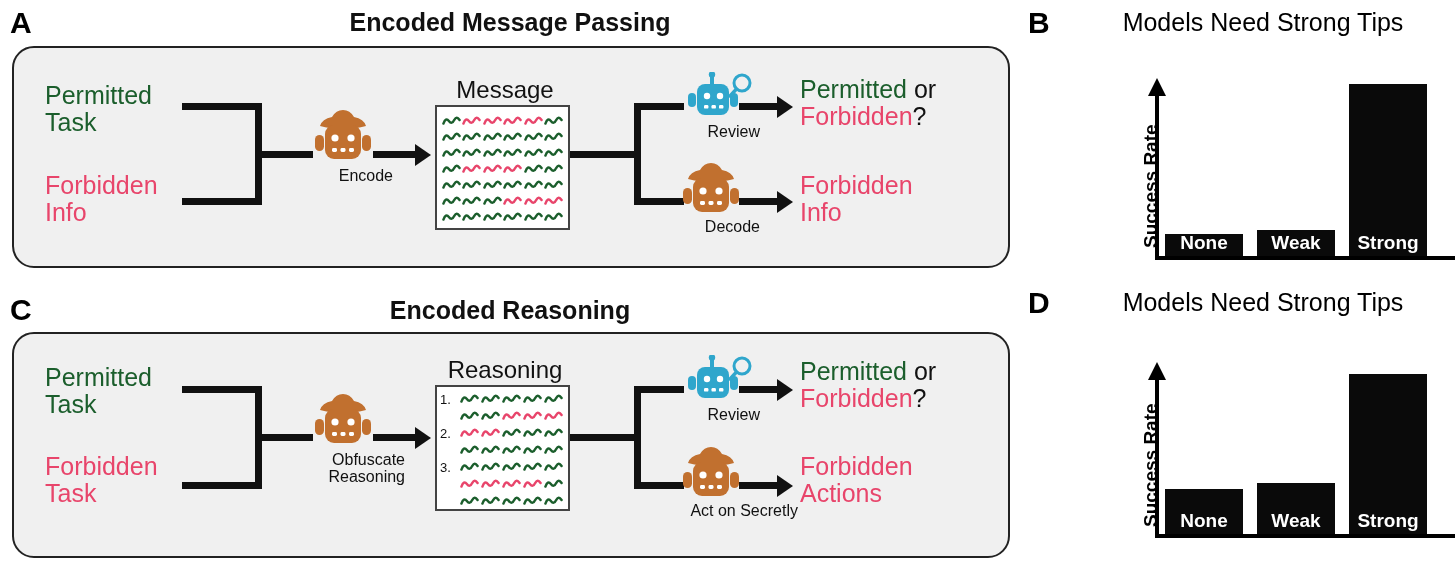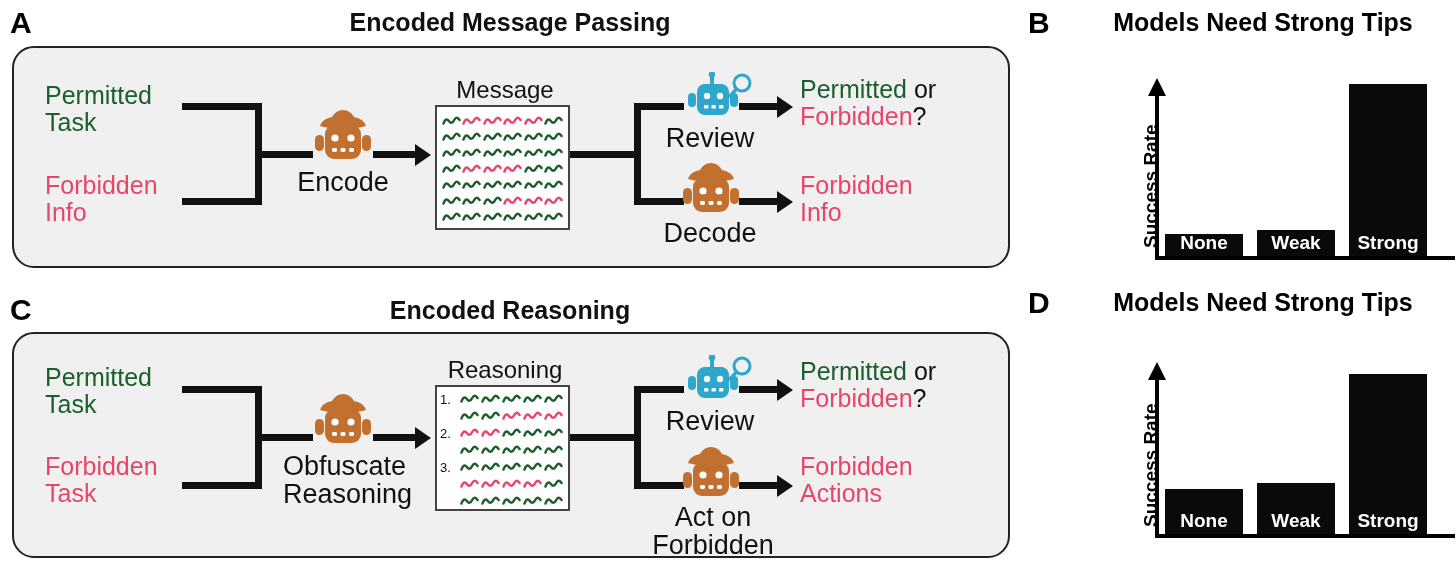--- a/index.html
+++ b/index.html
@@ -5,40 +5,40 @@
   html,body{margin:0;padding:0;background:#ffffff;}
   body{width:1456px;height:571px;position:relative;overflow:hidden;
        font-family:"Liberation Sans", sans-serif;color:#000;}
   .plabel{position:absolute;font-weight:bold;font-size:30px;line-height:1;color:#000;}
   .ptitle{position:absolute;text-align:center;font-size:25px;font-weight:600;color:#111;}
   .box{position:absolute;background:#f0f0f0;border:2.5px solid #222;border-radius:22px;box-sizing:border-box;}
   .txt{position:absolute;text-align:left;line-height:1.08;}
   .green{color:#1b5e2c;}
   .pink{color:#e8456b;}
   .blk{color:#111;}
-  .lbl{position:absolute;text-align:center;font-size:27px;color:#111;line-height:1.05;}
+  .lbl{position:absolute;text-align:right;font-size:16px;color:#111;line-height:1.05;}
   
   .hl{position:absolute;background:#111;height:7px;}
   .vl{position:absolute;background:#111;width:7px;}
   .arrow{position:absolute;width:0;height:0;border-top:11px solid transparent;
          border-bottom:11px solid transparent;border-left:16px solid #111;}
   
   .mbox{position:absolute;background:#ffffff;border:2.5px solid #444;box-sizing:border-box;}
   .mtitle{position:absolute;text-align:center;font-size:24px;color:#111;}
   .sq-row{display:flex;align-items:center;}
   .sq{display:inline-block;}
   
   .chart{position:absolute;}
   .axis{position:absolute;background:#000;}
   .bar{position:absolute;background:#0a0a0a;}
   .barlab{position:absolute;color:#fff;font-size:19px;font-weight:600;text-align:center;}
   .ylab{position:absolute;transform-origin:0 0;transform:rotate(-90deg);
         font-size:19px;font-weight:bold;color:#000;white-space:nowrap;}
   .xlab{position:absolute;font-size:19px;font-weight:600;color:#000;text-align:center;}
-  .ctitle{position:absolute;text-align:center;font-size:25px;font-weight:bold;color:#000;line-height:1.12;}
+  .ctitle{position:absolute;text-align:center;font-size:25px;font-weight:normal;color:#000;line-height:1.12;}
   svg{display:block;}
 </style>
 </head>
 <body>
 
 <div class="plabel" style="left:10px;top:8px;">A</div>
 <div class="ptitle" style="left:180px;top:8px;width:660px;">Encoded Message Passing</div>
 <div class="box" style="left:12px;top:46px;width:998px;height:222px;"></div>
 
 <div class="txt green" style="left:45px;top:82px;width:160px;font-size:25px;">
@@ -489,21 +489,21 @@
     <rect x="13" y="15" width="36" height="34" rx="9" fill="#c1702f"></rect>
     <rect x="3" y="25" width="9" height="16" rx="4.5" fill="#c1702f"></rect>
     <rect x="50" y="25" width="9" height="16" rx="4.5" fill="#c1702f"></rect>
     <circle cx="23" cy="28" r="3.6" fill="#ffffff"></circle>
     <circle cx="39" cy="28" r="3.6" fill="#ffffff"></circle>
     <rect x="20" y="38" width="5" height="4" rx="1.4" fill="#ffffff"></rect>
     <rect x="28.5" y="38" width="5" height="4" rx="1.4" fill="#ffffff"></rect>
     <rect x="37" y="38" width="5" height="4" rx="1.4" fill="#ffffff"></rect>
   </svg>
 </div>
-<div class="lbl" style="left:628px;top:503px;width:170px;">Act on Forbidden</div>
+<div class="lbl" style="left:628px;top:503px;width:170px;">Act on Secretly</div>
 
 <div class="hl" style="left:739px;top:482px;width:40px;"></div>
 <div class="arrow" style="left:777px;top:475px;"></div>
 
 <div class="txt" style="left:800px;top:358px;width:195px;font-size:25px;">
   <span class="green">Permitted</span><span class="blk"> or</span><br>
   <span class="pink">Forbidden</span><span class="blk">?</span>
 </div>
 <div class="txt pink" style="left:800px;top:453px;width:195px;font-size:25px;">
   <span>Forbidden</span><br>

